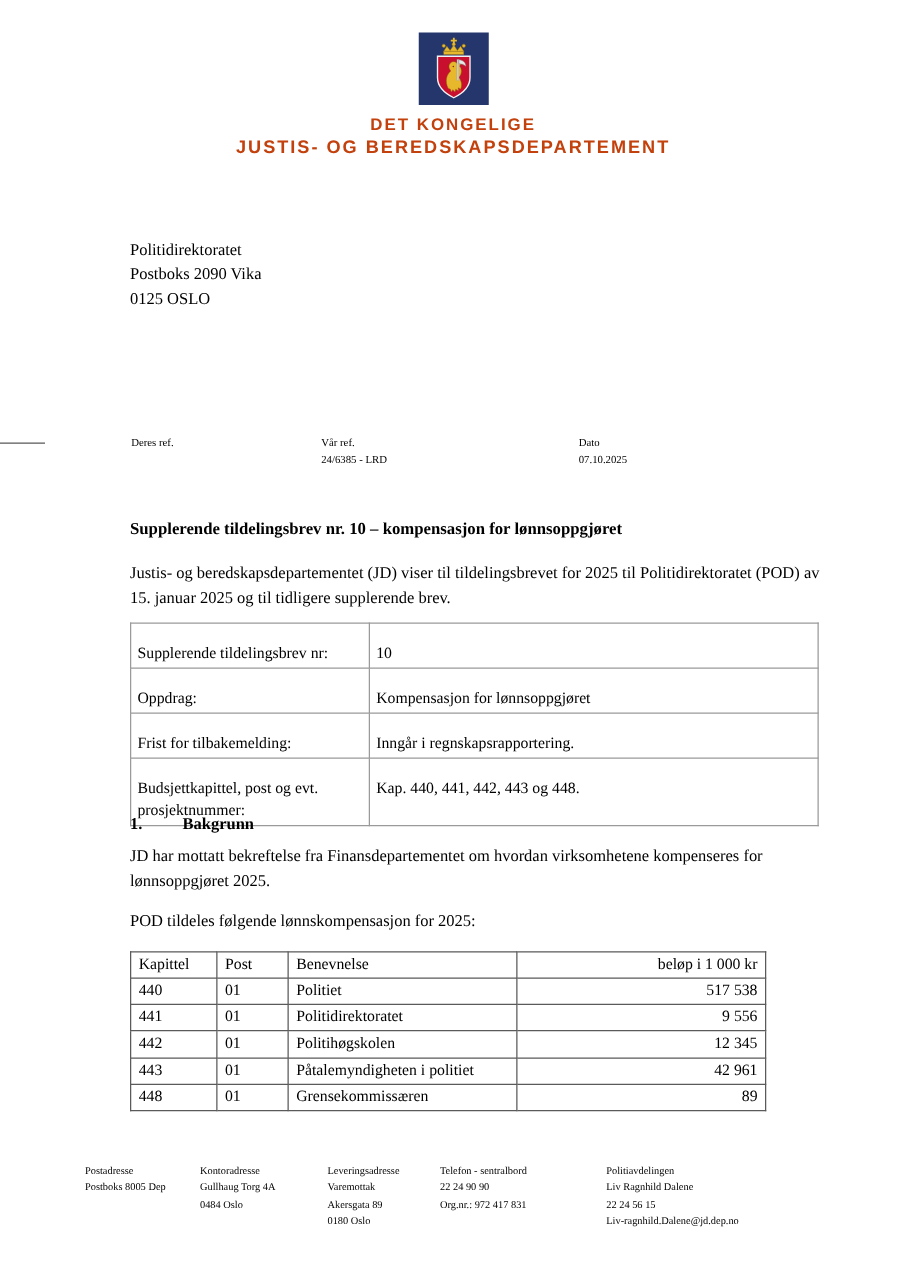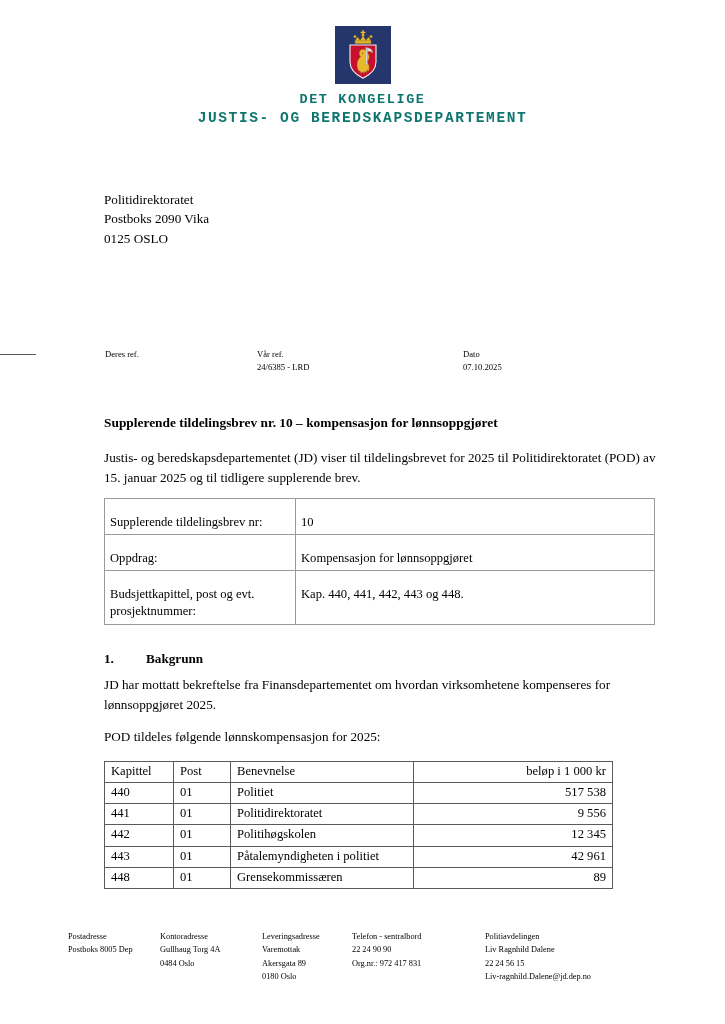--- a/index.html
+++ b/index.html
@@ -37,24 +37,24 @@
   }
   #crest-svg {
     position: absolute;
     inset: 0;
   }
   #dept-lines {
     margin-top: 7px;
     line-height: 1.32;
   }
   .dept-line {
-    font-family: Liberation Mono, monospace;
+    font-family: Liberation Sans, sans-serif;
     font-weight: bold;
     letter-spacing: 1.6px;
-    color: #0f766e;
+    color: #c2410c;
     white-space: nowrap;
   }
   #dept-line-1 { font-size: 13.5px; }
   #dept-line-2 { font-size: 14.5px; }
 
   
   .page-body {
     position: absolute;
     left: 104px;
     width: 552px;
@@ -276,20 +276,24 @@
   <tbody>
     <tr>
       <td class="label-cell">Supplerende tildelingsbrev nr:</td>
       <td>10</td>
     </tr>
     <tr>
       <td class="label-cell">Oppdrag:</td>
       <td>Kompensasjon for lønnsoppgjøret</td>
     </tr>
     <tr>
+      <td class="label-cell">Frist for tilbakemelding:</td>
+      <td>Inngår i regnskapsrapportering.</td>
+    </tr>
+    <tr>
       <td class="label-cell">Budsjettkapittel, post og evt. prosjektnummer:</td>
       <td>Kap. 440, 441, 442, 443 og 448.</td>
     </tr>
   </tbody>
 </table>
 
 <div class="page-body" id="section-1">
   <span class="sec-num">1.</span><span>Bakgrunn</span>
 </div>
 <div class="page-body" id="para-bakgrunn">JD har mottatt bekreftelse fra Finansdepartementet om hvordan virksomhetene kompenseres for lønnsoppgjøret 2025.</div>

